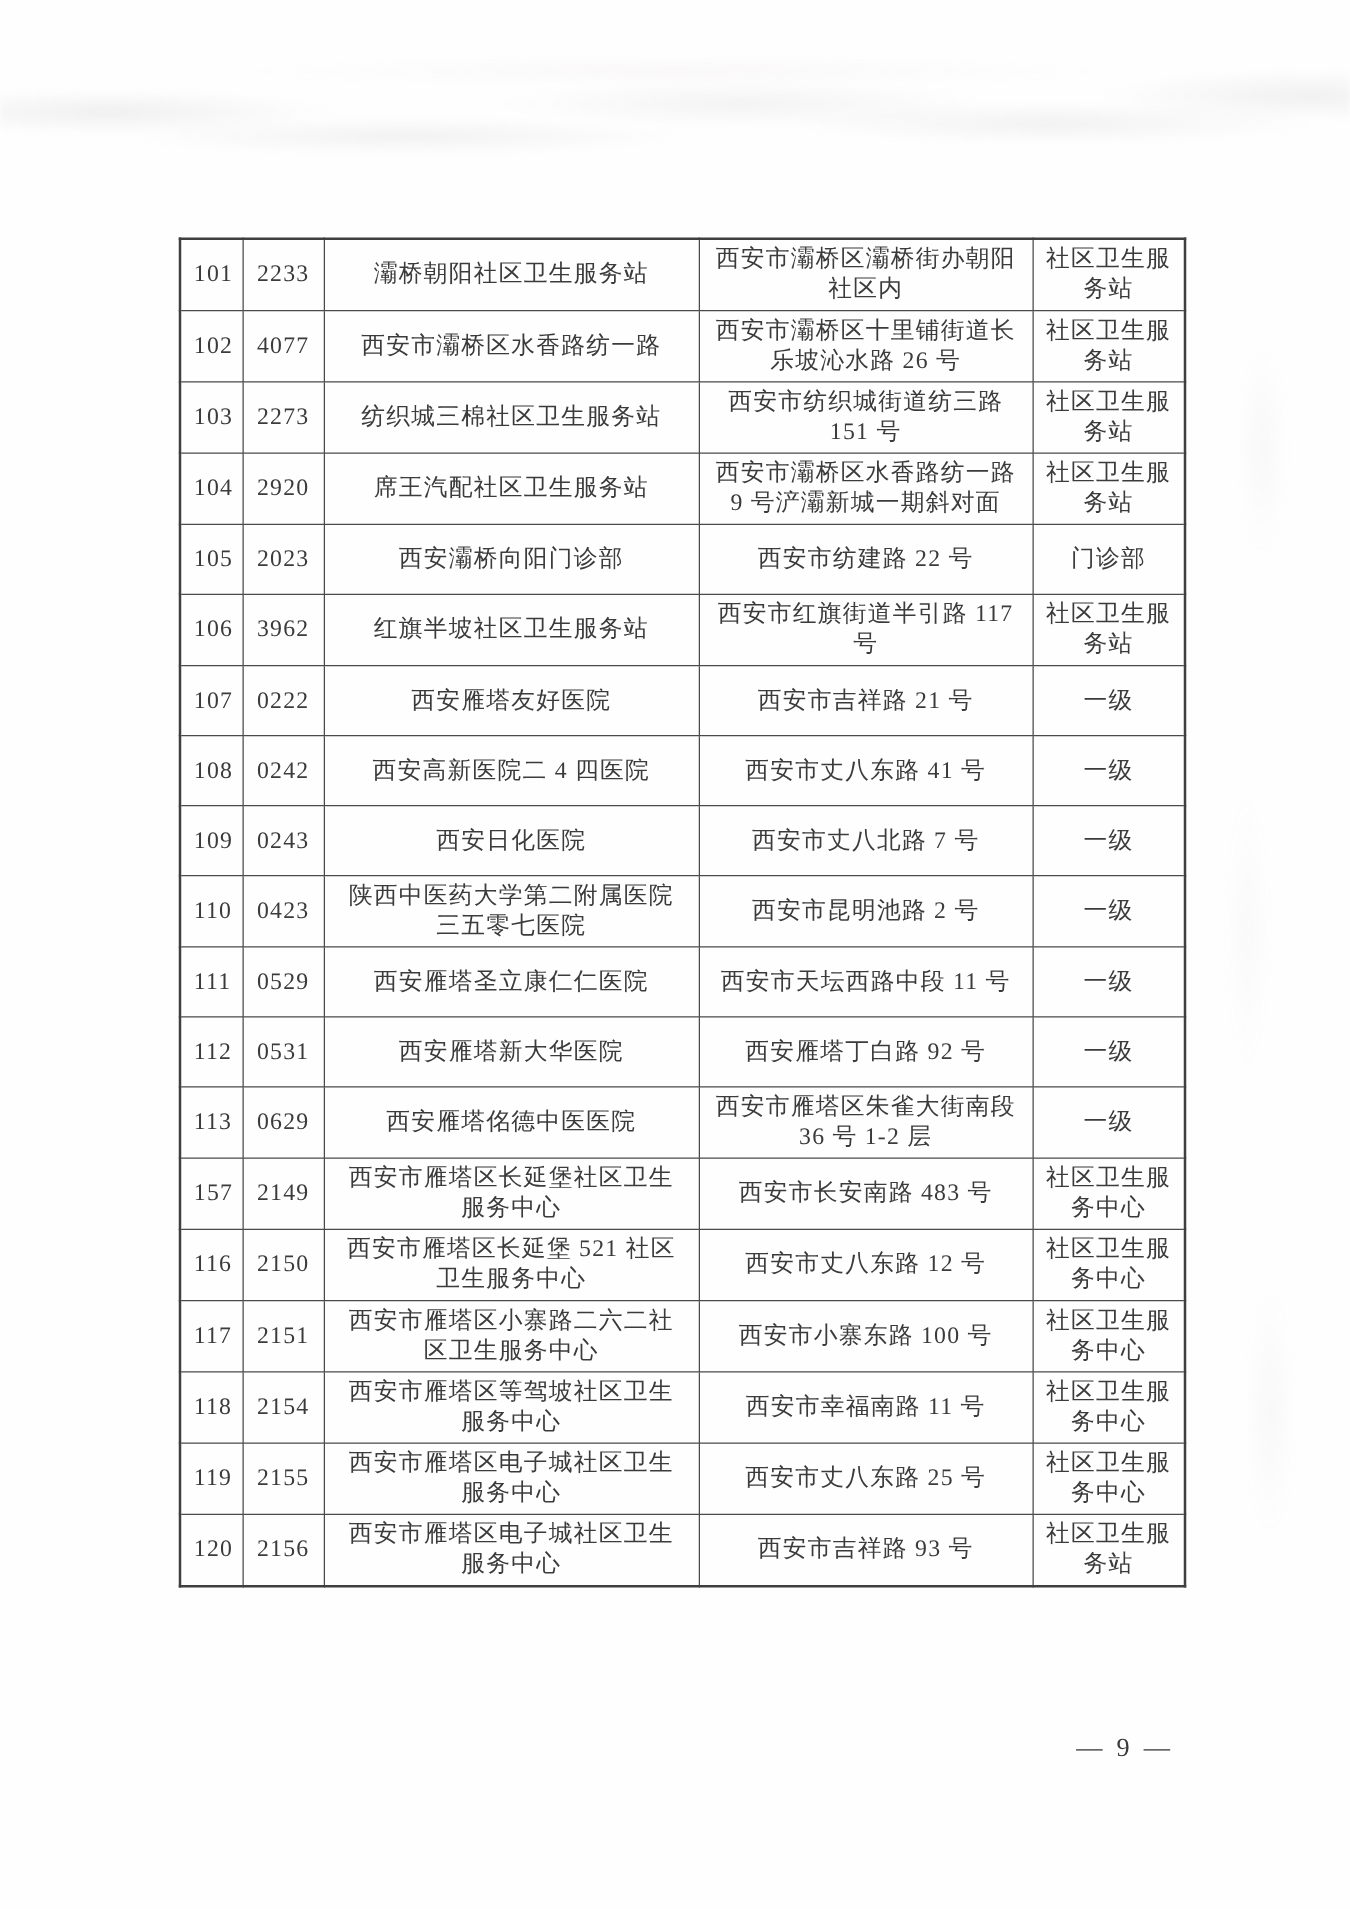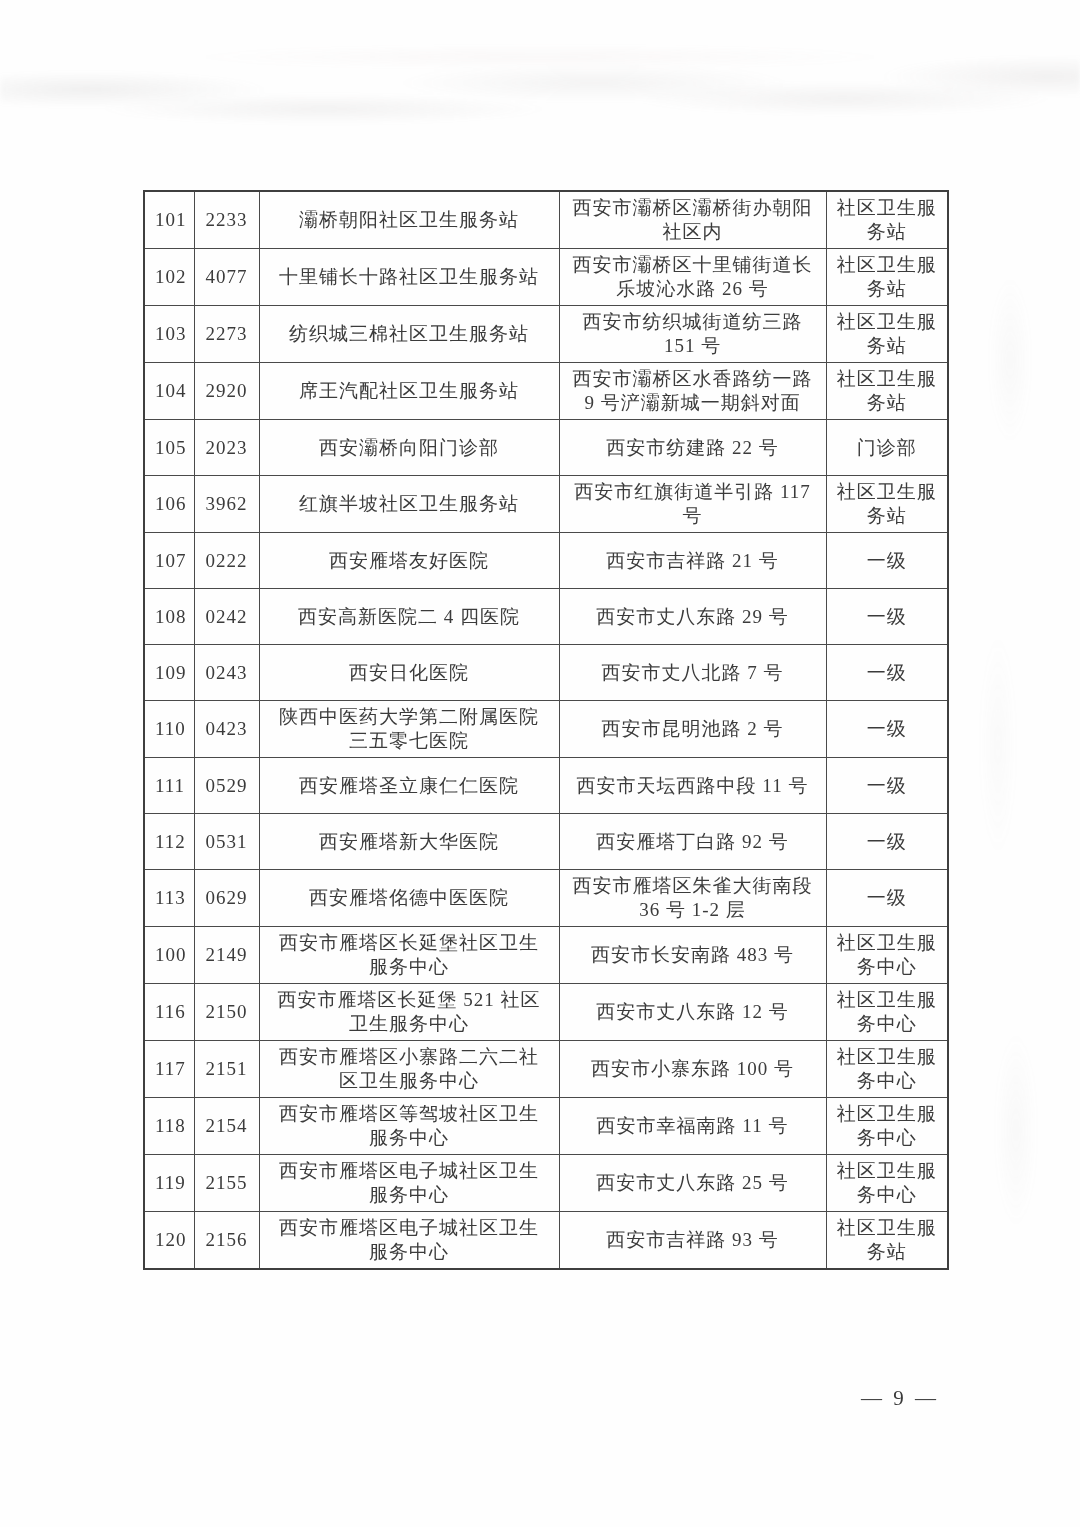--- a/index.html
+++ b/index.html
@@ -87,21 +87,21 @@
         <tr>
           <td class="col-index">101</td>
           <td class="col-code">2233</td>
           <td class="col-name">灞桥朝阳社区卫生服务站</td>
           <td class="col-address">西安市灞桥区灞桥街办朝阳社区内</td>
           <td class="col-type">社区卫生服务站</td>
         </tr>
         <tr>
           <td class="col-index">102</td>
           <td class="col-code">4077</td>
-          <td class="col-name">十里铺长十路社区卫生服务站</td>
+          <td class="col-name">西安市灞桥区水香路纺一路</td>
           <td class="col-address">西安市灞桥区十里铺街道长乐坡沁水路 26 号</td>
           <td class="col-type">社区卫生服务站</td>
         </tr>
         <tr>
           <td class="col-index">103</td>
           <td class="col-code">2273</td>
           <td class="col-name">纺织城三棉社区卫生服务站</td>
           <td class="col-address">西安市纺织城街道纺三路 151 号</td>
           <td class="col-type">社区卫生服务站</td>
         </tr>
@@ -130,21 +130,21 @@
           <td class="col-index">107</td>
           <td class="col-code">0222</td>
           <td class="col-name">西安雁塔友好医院</td>
           <td class="col-address">西安市吉祥路 21 号</td>
           <td class="col-type">一级</td>
         </tr>
         <tr>
           <td class="col-index">108</td>
           <td class="col-code">0242</td>
           <td class="col-name">西安高新医院二 4 四医院</td>
-          <td class="col-address">西安市丈八东路 29 号</td>
+          <td class="col-address">西安市丈八东路 41 号</td>
           <td class="col-type">一级</td>
         </tr>
         <tr>
           <td class="col-index">109</td>
           <td class="col-code">0243</td>
           <td class="col-name">西安日化医院</td>
           <td class="col-address">西安市丈八北路 7 号</td>
           <td class="col-type">一级</td>
         </tr>
         <tr>
@@ -169,21 +169,21 @@
           <td class="col-type">一级</td>
         </tr>
         <tr>
           <td class="col-index">113</td>
           <td class="col-code">0629</td>
           <td class="col-name">西安雁塔佲德中医医院</td>
           <td class="col-address">西安市雁塔区朱雀大街南段 36 号 1-2 层</td>
           <td class="col-type">一级</td>
         </tr>
         <tr>
-          <td class="col-index">100</td>
+          <td class="col-index">157</td>
           <td class="col-code">2149</td>
           <td class="col-name">西安市雁塔区长延堡社区卫生服务中心</td>
           <td class="col-address">西安市长安南路 483 号</td>
           <td class="col-type">社区卫生服务中心</td>
         </tr>
         <tr>
           <td class="col-index">116</td>
           <td class="col-code">2150</td>
           <td class="col-name">西安市雁塔区长延堡 521 社区卫生服务中心</td>
           <td class="col-address">西安市丈八东路 12 号</td>

